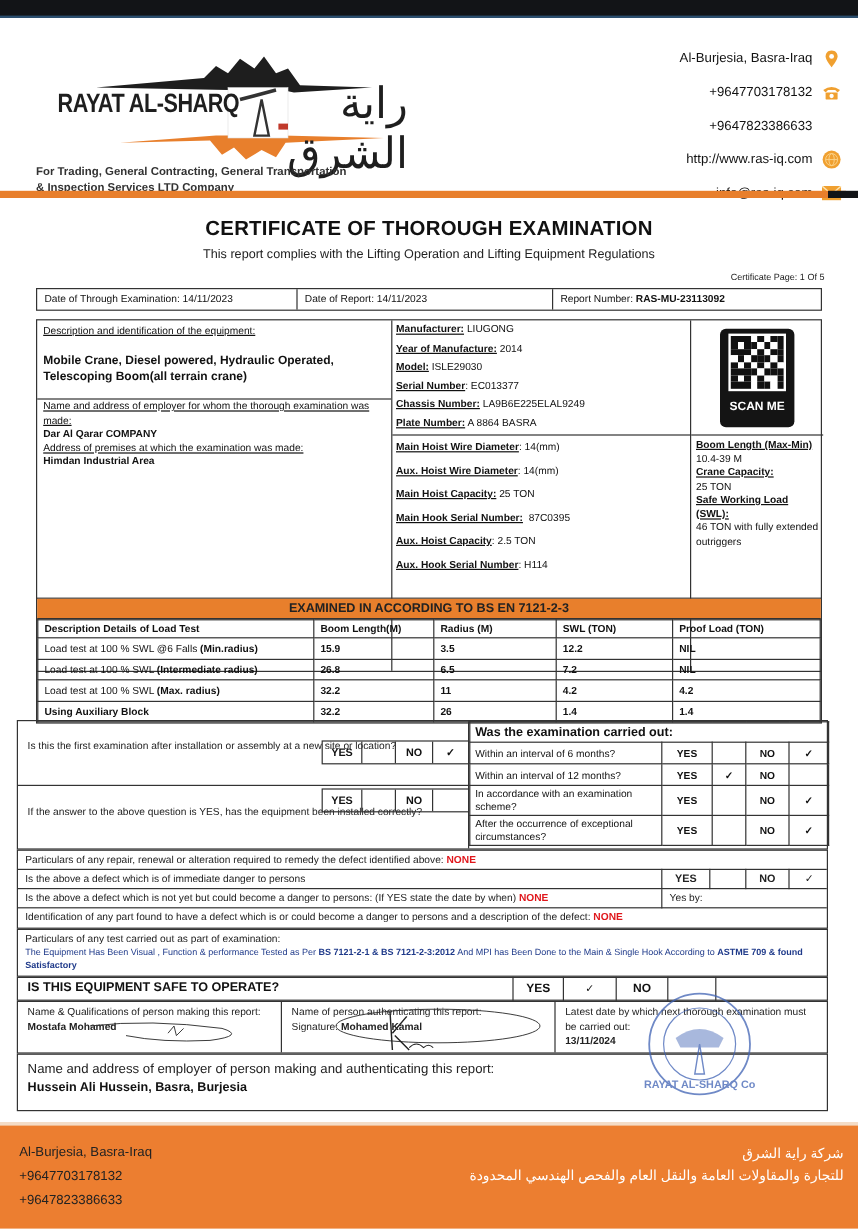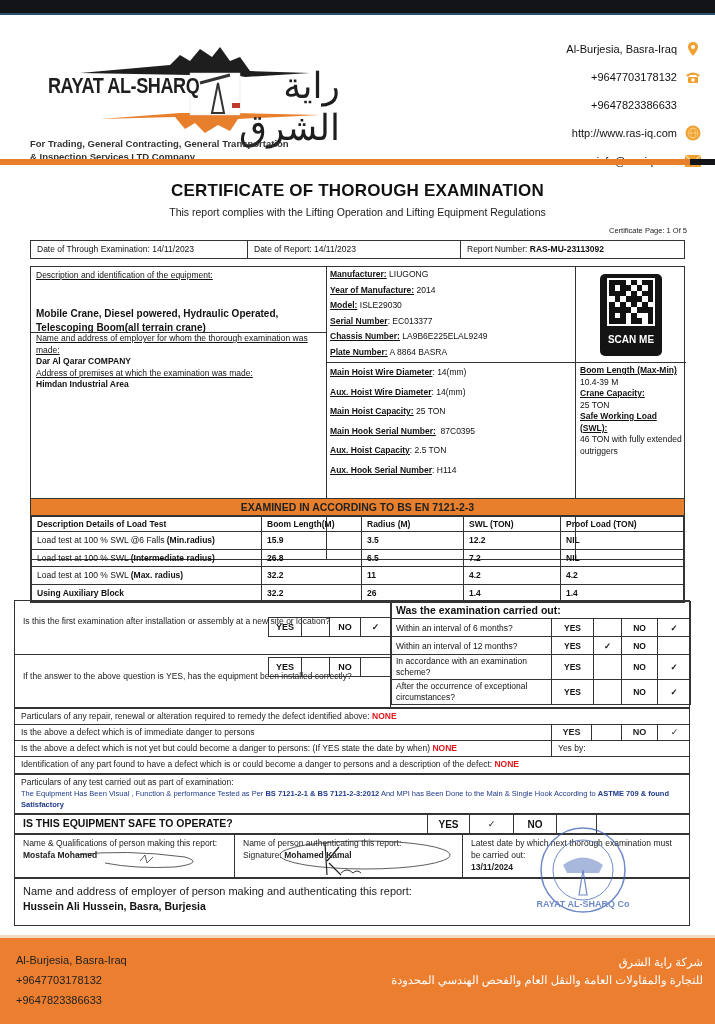--- a/index.html
+++ b/index.html
@@ -32,21 +32,21 @@
   table { border-collapse: collapse; }
   .box { position: absolute; border: 1.2px solid #333; }
   .u { text-decoration: underline; }
   .b { font-weight: bold; }
   .red { color: #e0161b; font-weight: bold; }
 
   .equip { left: 30px; top: 266px; width: 655px; height: 294px; }
   .equip-left { position: absolute; left: 0; top: 0; width: 296px; height: 100%; border-right: 1.2px solid #333; }
   .equip-left .desc { padding: 3px 5px; height: 66px; border-bottom: 1.2px solid #333; }
   .equip-left .desc .lbl { font-size: 8.5px; }
-  .equip-left .desc .val { font-size: 10px; font-weight: bold; margin-top: 27px; line-height: 14px; }
+  .equip-left .desc .val { font-size: 10px; font-weight: bold; margin-top: 14px; line-height: 14px; }
   .equip-left .emp { padding: 0 5px; font-size: 8.5px; line-height: 11.5px; }
   .equip-left .emp .val { font-weight: bold; }
 
   .equip-mid { position: absolute; left: 296px; top: 0; width: 248px; }
   .equip-mid .row { font-size: 8.5px; height: 16px; line-height: 16px; padding-left: 3px; white-space: nowrap; }
   .equip-mid .row .k { font-weight: bold; text-decoration: underline; }
   .mid-top { height: 96px; border-bottom: 1.2px solid #333; padding-top: 0; }
   .mid-top .row { height: 15.5px; line-height: 15.5px; }
   .mid-bot .row { height: 19.5px; line-height: 19.5px; }
 

